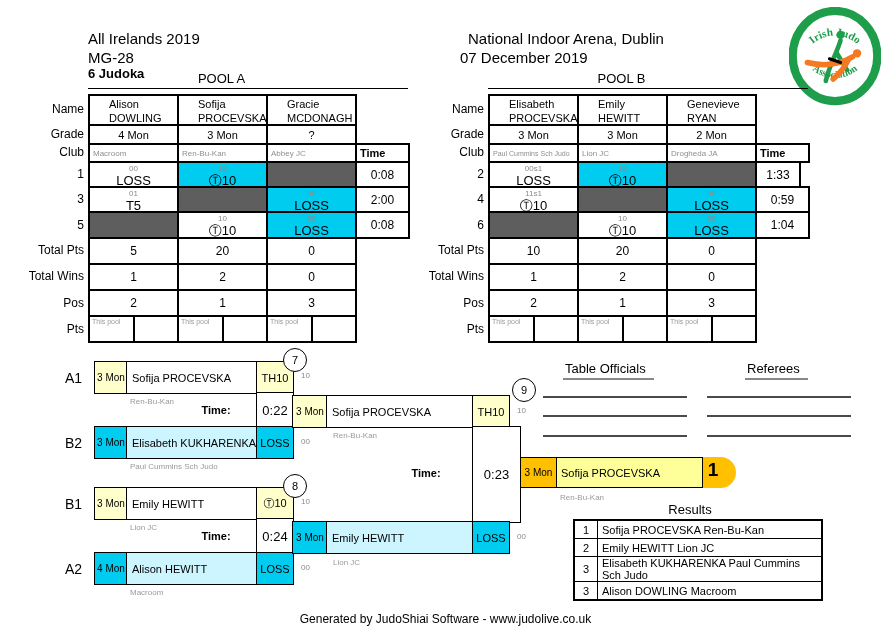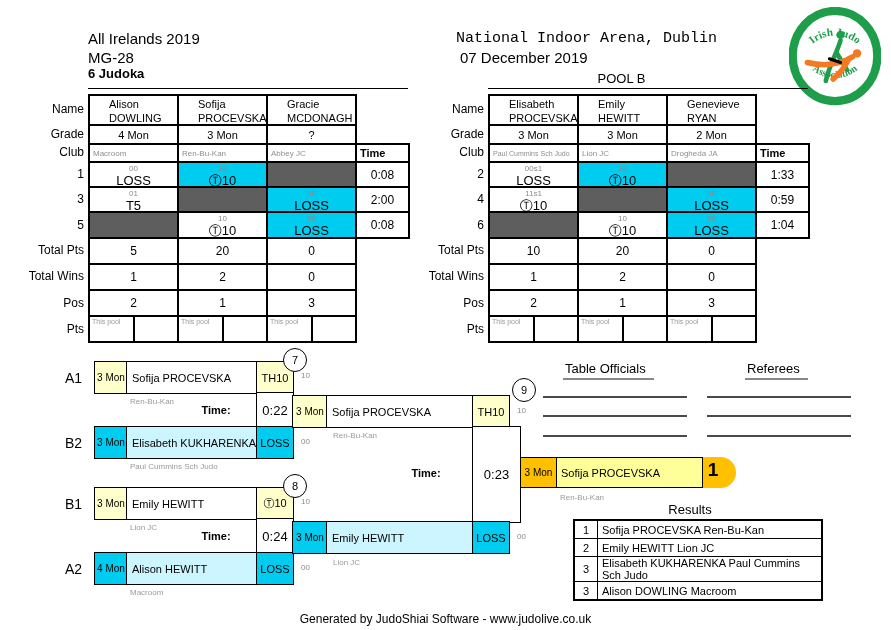--- a/index.html
+++ b/index.html
@@ -53,21 +53,21 @@
   .winone{position:absolute;font-size:19px;font-weight:bold;z-index:3;text-align:center;}
 </style>
 </head>
 <body>
 
 <div class="sheet">
 
   <div class="hdr" style="left:88px;top:30px;text-align:right;">All Irelands 2019</div>
   <div class="hdr" style="left:88px;top:49px;">MG-28</div>
   <div class="hdr" style="left:88px;top:66px;font-size:13px;font-weight:bold;">6 Judoka</div>
-  <div class="hdr" style="left:456px;top:30px;font-family:Liberation Mono, monospace;">National Indoor Arena, Dublin</div>
+  <div class="hdr" style="left:468px;top:30px;">National Indoor Arena, Dublin</div>
   <div class="hdr" style="left:460px;top:49px;">07 December 2019</div>
 
   <div class="abs" style="left:789px;top:7px;width:92px;height:99px;">
     <svg width="92" height="99" viewBox="0 0 100 107">
       <defs>
         <path id="arcTop" d="M 14,58 A 38,40 0 0 1 86,58" fill="none"></path>
         <path id="arcBot" d="M 12,48 A 40,42 0 0 0 88,48" fill="none"></path>
       </defs>
       <ellipse cx="50" cy="53" rx="46" ry="49" fill="#ffffff" stroke="#1E9E4B" stroke-width="9"></ellipse>
       <text font-family="Liberation Serif, serif" font-size="12" font-weight="bold" fill="#1E9E4B">
@@ -79,20 +79,21 @@
       <g>
         <circle cx="56" cy="30" r="4.5" fill="#1E9E4B"></circle>
         <path d="M56,36 C52,50 44,62 40,80 M52,50 L63,68" stroke="#1E9E4B" stroke-width="5" fill="none" stroke-linecap="round"></path>
         <circle cx="74" cy="50" r="4.5" fill="#F47920"></circle>
         <path d="M69,54 C54,63 36,64 20,60 M64,58 C58,70 52,74 48,78" stroke="#F47920" stroke-width="6" fill="none" stroke-linecap="round"></path>
         <path d="M44,56 L56,60" stroke="#000" stroke-width="3.5" stroke-linecap="round"></path>
       </g>
     </svg>
   </div>
 
+  <div class="pooltitle" style="left:88px;top:71px;width:267px;">POOL A</div>
   <div class="titleline" style="left:88px;top:88px;width:320px;"></div>
 
   <div class="rowlabel" style="left:28px;top:102px;width:56px;">Name</div>
   <div class="rowlabel" style="left:28px;top:127px;width:56px;">Grade</div>
   <div class="rowlabel" style="left:28px;top:145px;width:56px;">Club</div>
   <div class="rowlabel" style="left:28px;top:167px;width:56px;">1</div>
   <div class="rowlabel" style="left:28px;top:192px;width:56px;">3</div>
   <div class="rowlabel" style="left:28px;top:218px;width:56px;">5</div>
   <div class="rowlabel" style="left:16px;top:243px;width:68px;">Total Pts</div>
   <div class="rowlabel" style="left:10px;top:269px;width:74px;">Total Wins</div>
@@ -207,21 +208,21 @@
 
   <div class="cell matchcell" style="left:488px;top:161px;width:91px;height:27px;">
     <span class="score">00s1</span>
     <span class="mtext">LOSS</span>
   </div>
   <div class="cell matchcell cyancell" style="left:577px;top:161px;width:91px;height:27px;">
     <span class="score">10</span>
     <span class="mtext">Ⓣ10</span>
   </div>
   <div class="cell graycell" style="left:666px;top:161px;width:91px;height:27px;"></div>
-  <div class="cell" style="left:755px;top:161px;width:55px;height:27px;">1:33</div>
+  <div class="cell" style="left:755px;top:161px;width:46px;height:27px;">1:33</div>
 
   <div class="cell matchcell" style="left:488px;top:186px;width:91px;height:27px;">
     <span class="score">11s1</span>
     <span class="mtext">Ⓣ10</span>
   </div>
   <div class="cell graycell" style="left:577px;top:186px;width:91px;height:27px;"></div>
   <div class="cell matchcell cyancell" style="left:666px;top:186px;width:91px;height:27px;">
     <span class="score">00</span>
     <span class="mtext">LOSS</span>
   </div>

